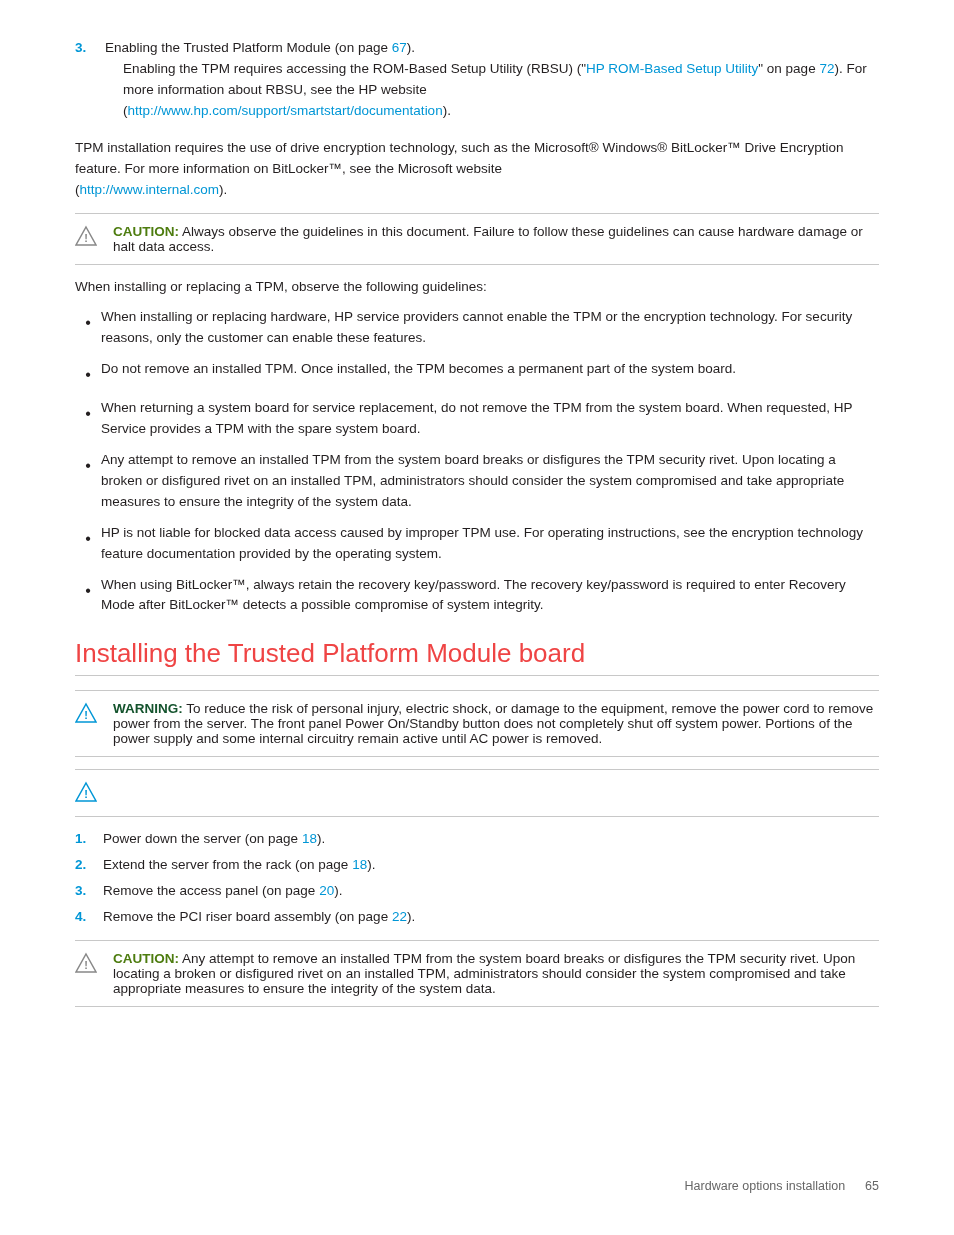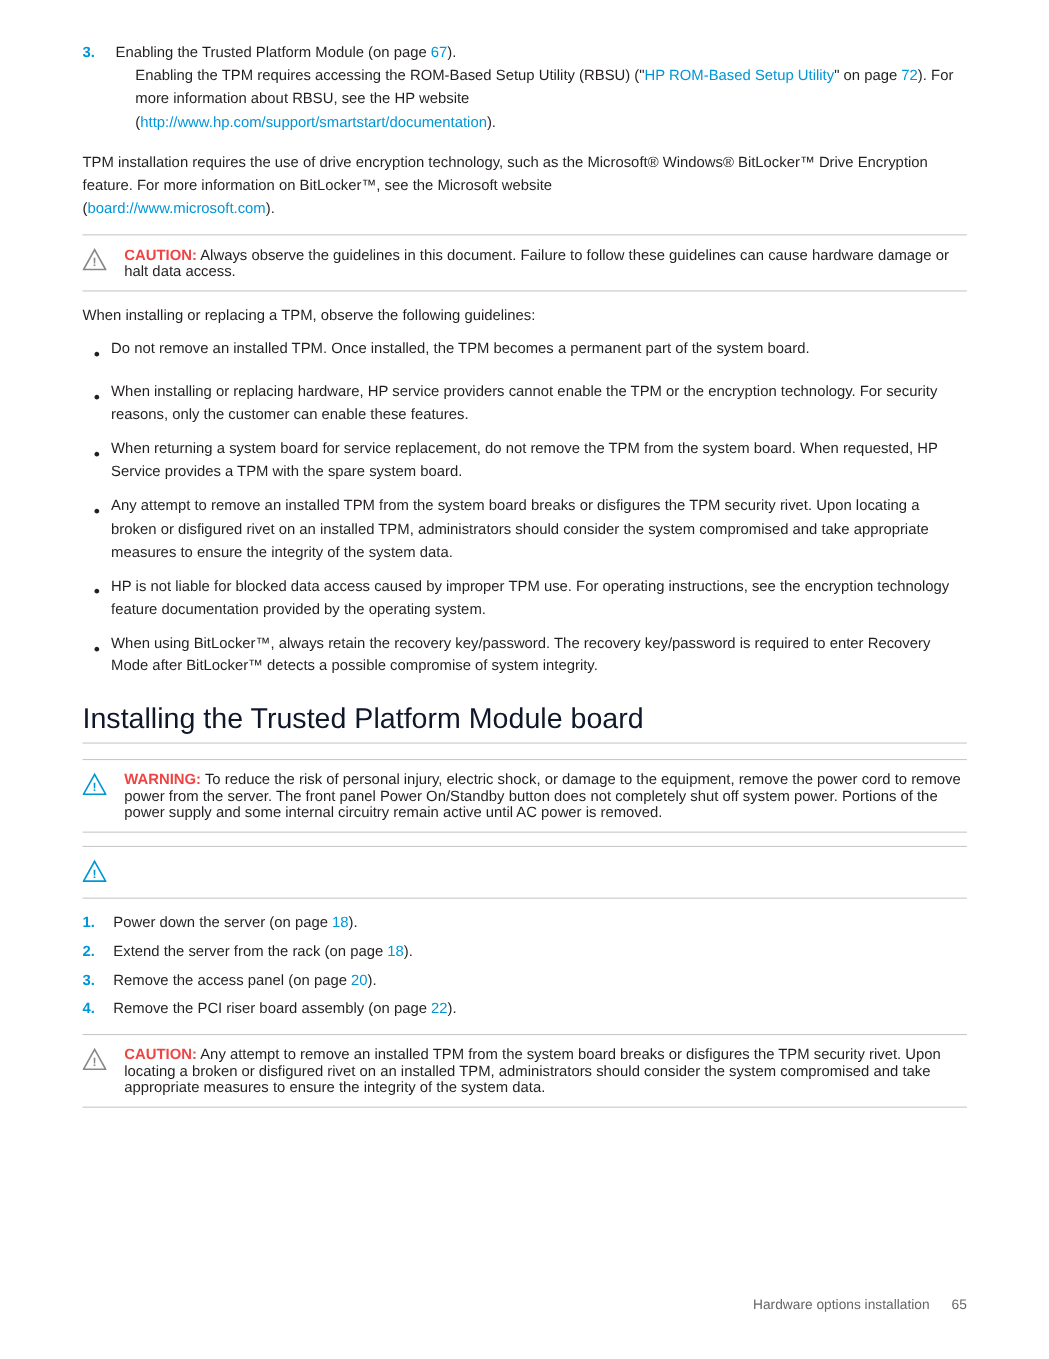--- a/index.html
+++ b/index.html
@@ -60,22 +60,22 @@
       min-width: 26px;
       margin-top: 1px;
     }
     .notice-icon svg {
       width: 22px;
       height: 22px;
     }
     .notice-label {
       font-weight: bold;
     }
-    .notice-label.caution { color: #ef4444; }
-    .notice-label.warning { color: #ef4444; }
+    .notice-label.caution { color: #4d7c0f; }
+    .notice-label.warning { color: #14532d; }
 
     
     .bullet-list {
       margin: 10px 0 10px 0;
       padding: 0;
     }
     .bullet-item {
       display: flex;
       align-items: flex-start;
       margin-bottom: 10px;
@@ -89,21 +89,21 @@
     }
     .bullet-dot::before {
       content: '•';
       font-size: 16px;
       color: #231f20;
     }
 
     
     .section-heading {
       font-size: 26px;
-      color: #0f172a;
+      color: #ef4444;
       font-family: Arial, Helvetica, sans-serif;
       font-weight: normal;
       margin: 22px 0 14px 0;
       border-bottom: 1px solid #c8c8c8;
       padding-bottom: 6px;
     }
 
     
     .install-steps {
       margin: 8px 0;
@@ -143,46 +143,46 @@
       <div>
         Enabling the Trusted Platform Module (on page <a href="#">67</a>).
       </div>
       <div class="step-sub">
         Enabling the TPM requires accessing the ROM-Based Setup Utility (RBSU) ("<a href="#">HP ROM-Based Setup Utility</a>" on page <a href="#">72</a>). For more information about RBSU, see the HP website<br>(<a href="#">http://www.hp.com/support/smartstart/documentation</a>).
       </div>
     </div>
   </div>
 
   <div class="tpm-para">
-    TPM installation requires the use of drive encryption technology, such as the Microsoft® Windows® BitLocker™ Drive Encryption feature. For more information on BitLocker™, see the Microsoft website<br>(<a href="#">board://www.microsoft.com</a>).
+    TPM installation requires the use of drive encryption technology, such as the Microsoft® Windows® BitLocker™ Drive Encryption feature. For more information on BitLocker™, see the Microsoft website<br>(<a href="#">http://www.internal.com</a>).
   </div>
 
   <div class="notice-box">
     <div class="notice-icon">
       <svg viewBox="0 0 22 22" xmlns="http://www.w3.org/2000/svg">
         <polygon points="11,2 21,20 1,20" fill="none" stroke="#888" stroke-width="1.5"></polygon>
         <text x="11" y="17" text-anchor="middle" font-size="11" font-weight="bold" fill="#888">!</text>
       </svg>
     </div>
     <div>
       <span class="notice-label caution">CAUTION:</span>
       <span> Always observe the guidelines in this document. Failure to follow these guidelines can cause hardware damage or halt data access.</span>
     </div>
   </div>
 
   <div class="tpm-para">When installing or replacing a TPM, observe the following guidelines:</div>
 
   <div class="bullet-list">
     <div class="bullet-item">
       <div class="bullet-dot"></div>
+      <div>When installing or replacing hardware, HP service providers cannot enable the TPM or the encryption technology. For security reasons, only the customer can enable these features.</div>
+    </div>
+    <div class="bullet-item">
+      <div class="bullet-dot"></div>
       <div>Do not remove an installed TPM. Once installed, the TPM becomes a permanent part of the system board.</div>
-    </div>
-    <div class="bullet-item">
-      <div class="bullet-dot"></div>
-      <div>When installing or replacing hardware, HP service providers cannot enable the TPM or the encryption technology. For security reasons, only the customer can enable these features.</div>
     </div>
     <div class="bullet-item">
       <div class="bullet-dot"></div>
       <div>When returning a system board for service replacement, do not remove the TPM from the system board. When requested, HP Service provides a TPM with the spare system board.</div>
     </div>
     <div class="bullet-item">
       <div class="bullet-dot"></div>
       <div>Any attempt to remove an installed TPM from the system board breaks or disfigures the TPM security rivet. Upon locating a broken or disfigured rivet on an installed TPM, administrators should consider the system compromised and take appropriate measures to ensure the integrity of the system data.</div>
     </div>
     <div class="bullet-item">

